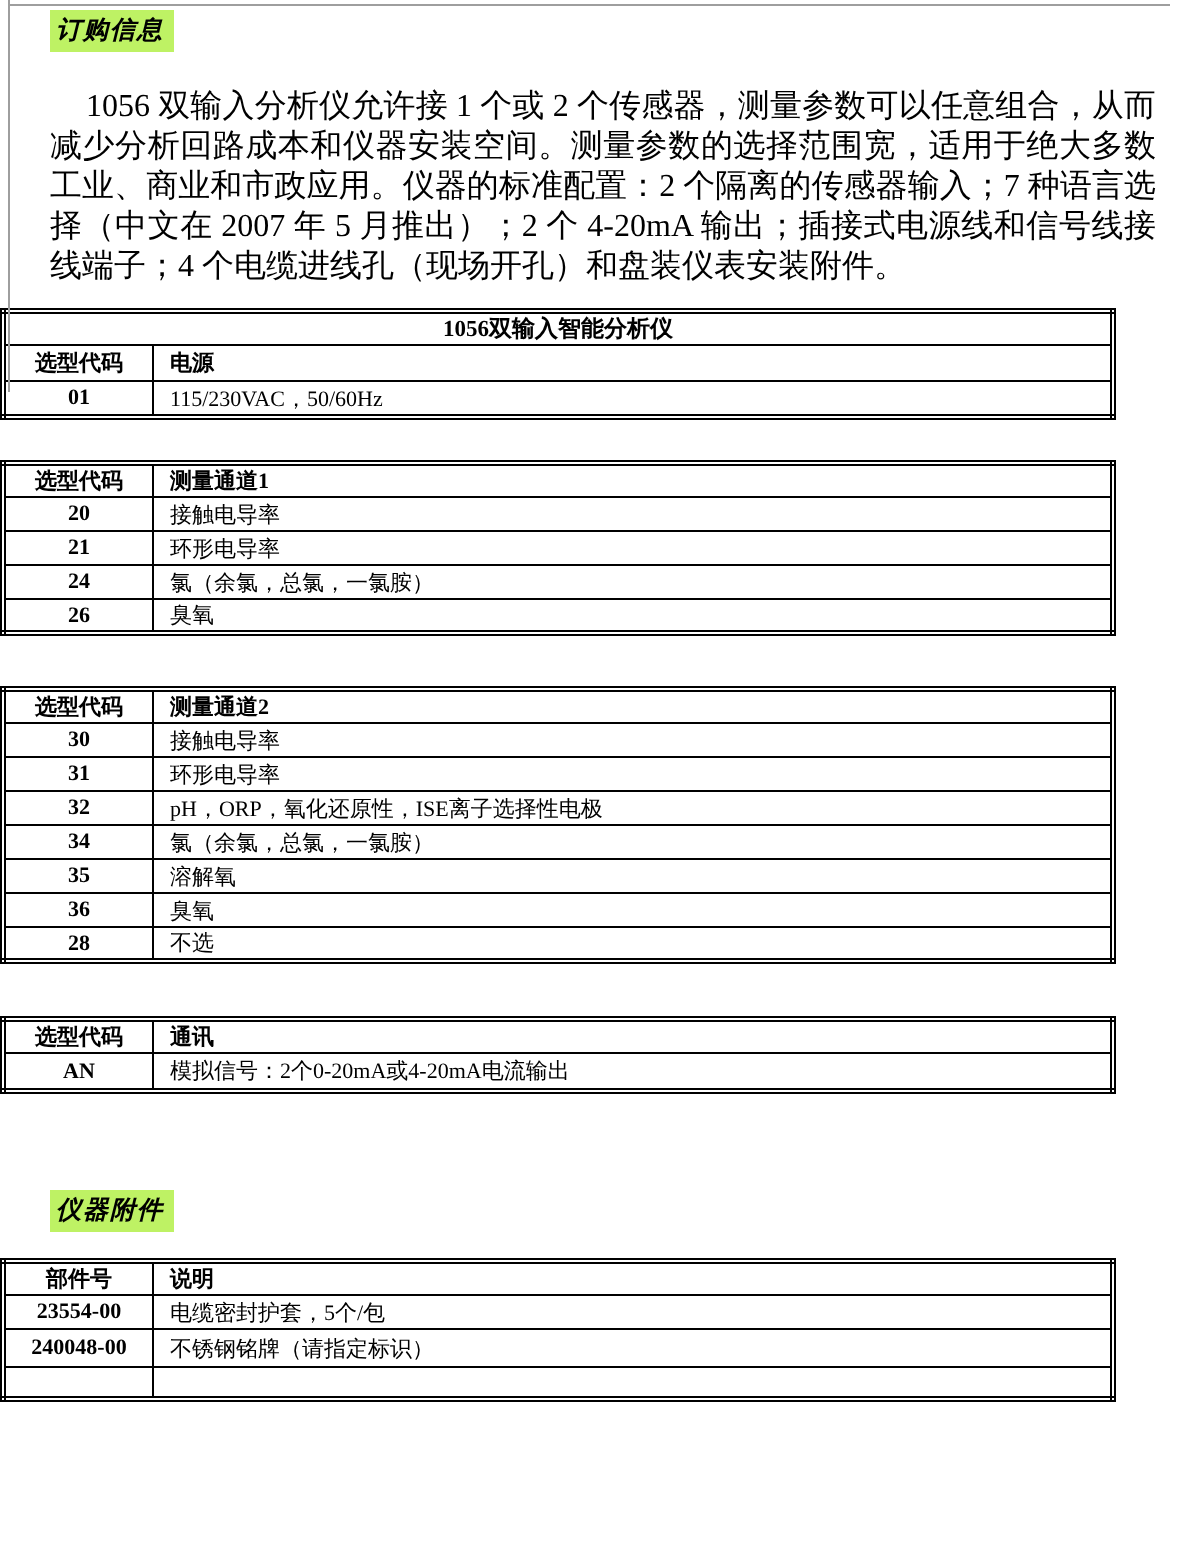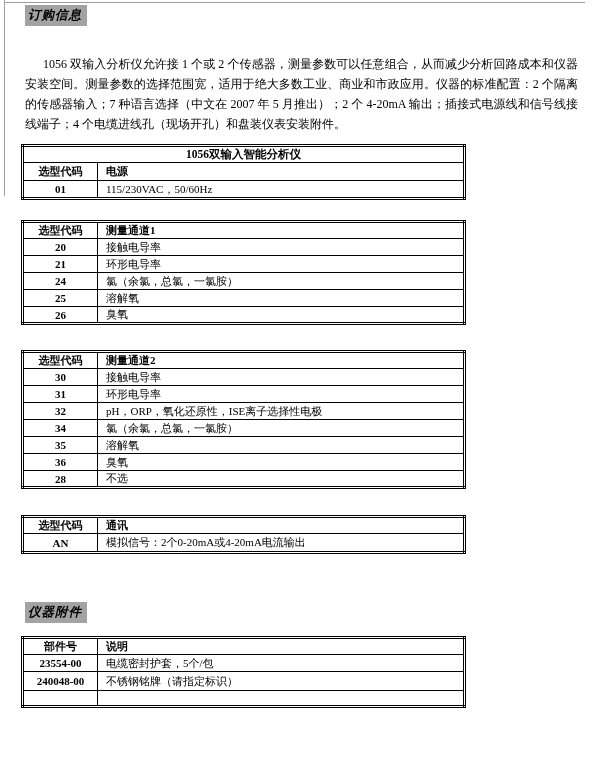--- a/index.html
+++ b/index.html
@@ -7,36 +7,36 @@
   body { font-family:"Liberation Serif","DejaVu Serif",serif; color:#000; position:relative; }
 
   
   .scan-top  { position:absolute; left:5px; top:2px; width:580px; height:1px; background:#9e9e9e; }
   .scan-left { position:absolute; left:4px; top:0;  width:1px; height:196px; background:#9e9e9e; }
 
   
   .title-row { margin:5px 0 0 25px; }
   .title-row.second { margin-top:48px; }
   .sec-title {
-    display:inline-block; background:#a3a3a3; color:#000;
+    display:inline-block; background:#bef264; color:#000;
     font-weight:bold; font-style:italic; font-size:12.5px;
     padding:2px 5px 2px 3px; letter-spacing:1px;
   }
 
   
   .intro {
-    margin:28px 0 0 25px; width:553px;
-    font-size:12px; line-height:20px;
+    margin:18px 0 0 25px; width:553px;
+    font-size:16px; line-height:20px;
     text-align:justify; text-indent:18px;
   }
 
   
   table.spec {
     border-collapse:collapse; table-layout:fixed;
-    width:445px; margin-left:21px;
+    width:558px; 
     border:3px double #000;
     font-size:11px;
   }
   table.t1 { margin-top:10px; }
   table.t2 { margin-top:20px; }
   table.t3 { margin-top:25px; }
   table.t4 { margin-top:26px; }
   table.t5 { margin-top:13px; }
   table.spec td, table.spec th { border:1px solid #000; vertical-align:middle; overflow:hidden; }
   col.c1 { width:75px; }
@@ -101,24 +101,20 @@
       </tr>
   <tr class="h17">
         <td class="code">21</td>
         <td class="desc">环形电导率</td>
       </tr>
   <tr class="h17">
         <td class="code">24</td>
         <td class="desc">氯（余氯，总氯，一氯胺）</td>
       </tr>
   <tr class="h17">
-        <td class="code">25</td>
-        <td class="desc">溶解氧</td>
-      </tr>
-  <tr class="h17">
         <td class="code">26</td>
         <td class="desc">臭氧</td>
       </tr>
 </tbody>
   </table>
 
 <table class="spec t3">
   <colgroup>
       <col class="c1">
       <col>

